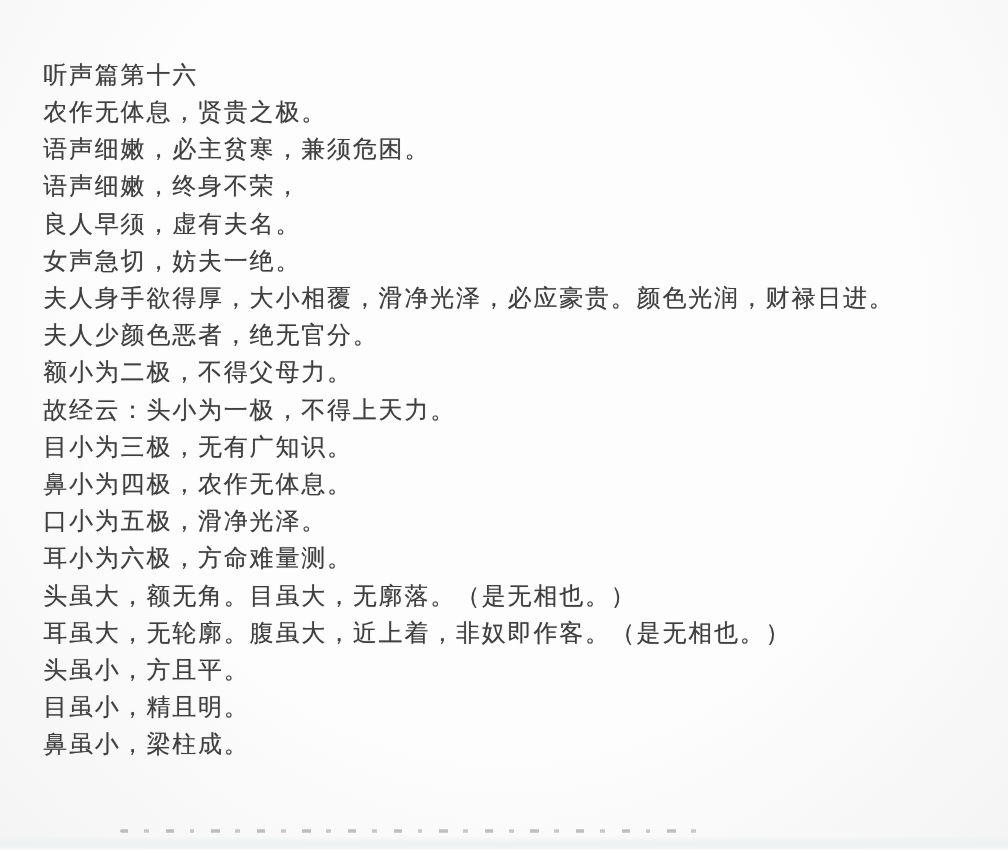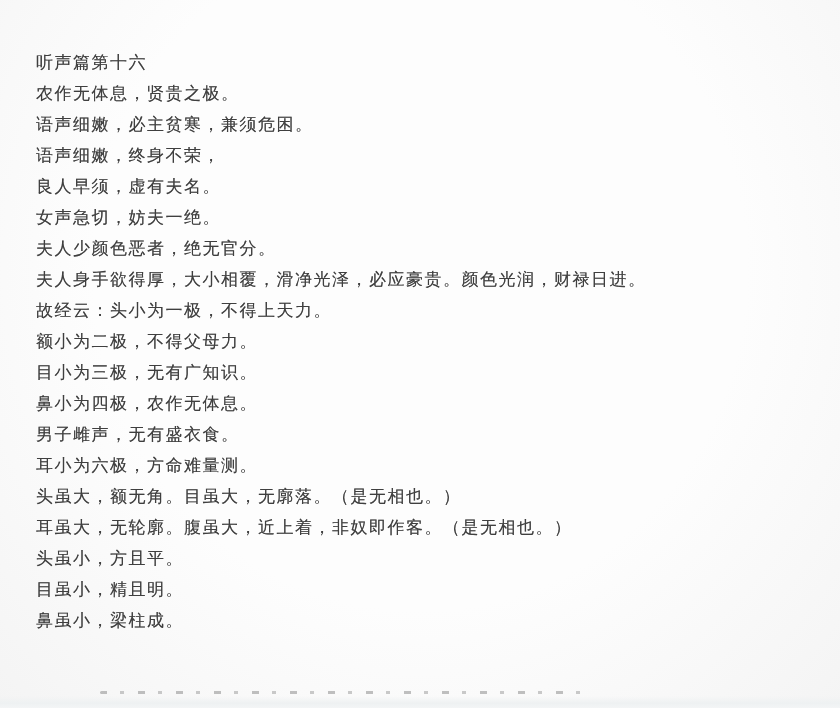--- a/index.html
+++ b/index.html
@@ -22,21 +22,21 @@
     position: absolute;
     top: 47px;
     left: 36px;
     right: 10px;
   }
   .text-block p {
     margin: 0;
     padding: 0;
     height: 31px;
     line-height: 31px;
-    font-size: 17px;
+    font-size: 20px;
     letter-spacing: 1.5px;
     color: #3f3f3f;
     white-space: nowrap;
     text-shadow: 0 0 0.6px rgba(60,60,60,0.55);
   }
   
   .fragment-row {
     position: absolute;
     left: 100px;
     top: 691px;
@@ -65,27 +65,27 @@
 <body>
 
 <div class="paper">
   <div class="text-block">
     <p>听声篇第十六</p>
     <p>农作无体息，贤贵之极。</p>
     <p>语声细嫩，必主贫寒，兼须危困。</p>
     <p>语声细嫩，终身不荣，</p>
     <p>良人早须，虚有夫名。</p>
     <p>女声急切，妨夫一绝。</p>
+    <p>夫人身手欲得厚，大小相覆，滑净光泽，必应豪贵。颜色光润，财禄日进。</p>
     <p>夫人少颜色恶者，绝无官分。</p>
-    <p>夫人身手欲得厚，大小相覆，滑净光泽，必应豪贵。颜色光润，财禄日进。</p>
+    <p>额小为二极，不得父母力。</p>
     <p>故经云：头小为一极，不得上天力。</p>
-    <p>额小为二极，不得父母力。</p>
     <p>目小为三极，无有广知识。</p>
     <p>鼻小为四极，农作无体息。</p>
-    <p>男子雌声，无有盛衣食。</p>
+    <p>口小为五极，滑净光泽。</p>
     <p>耳小为六极，方命难量测。</p>
     <p>头虽大，额无角。目虽大，无廓落。（是无相也。）</p>
     <p>耳虽大，无轮廓。腹虽大，近上着，非奴即作客。（是无相也。）</p>
     <p>头虽小，方且平。</p>
     <p>目虽小，精且明。</p>
     <p>鼻虽小，梁柱成。</p>
   </div>
 
   <div class="fragment-row"></div>
   <div class="bottom-band"></div>

